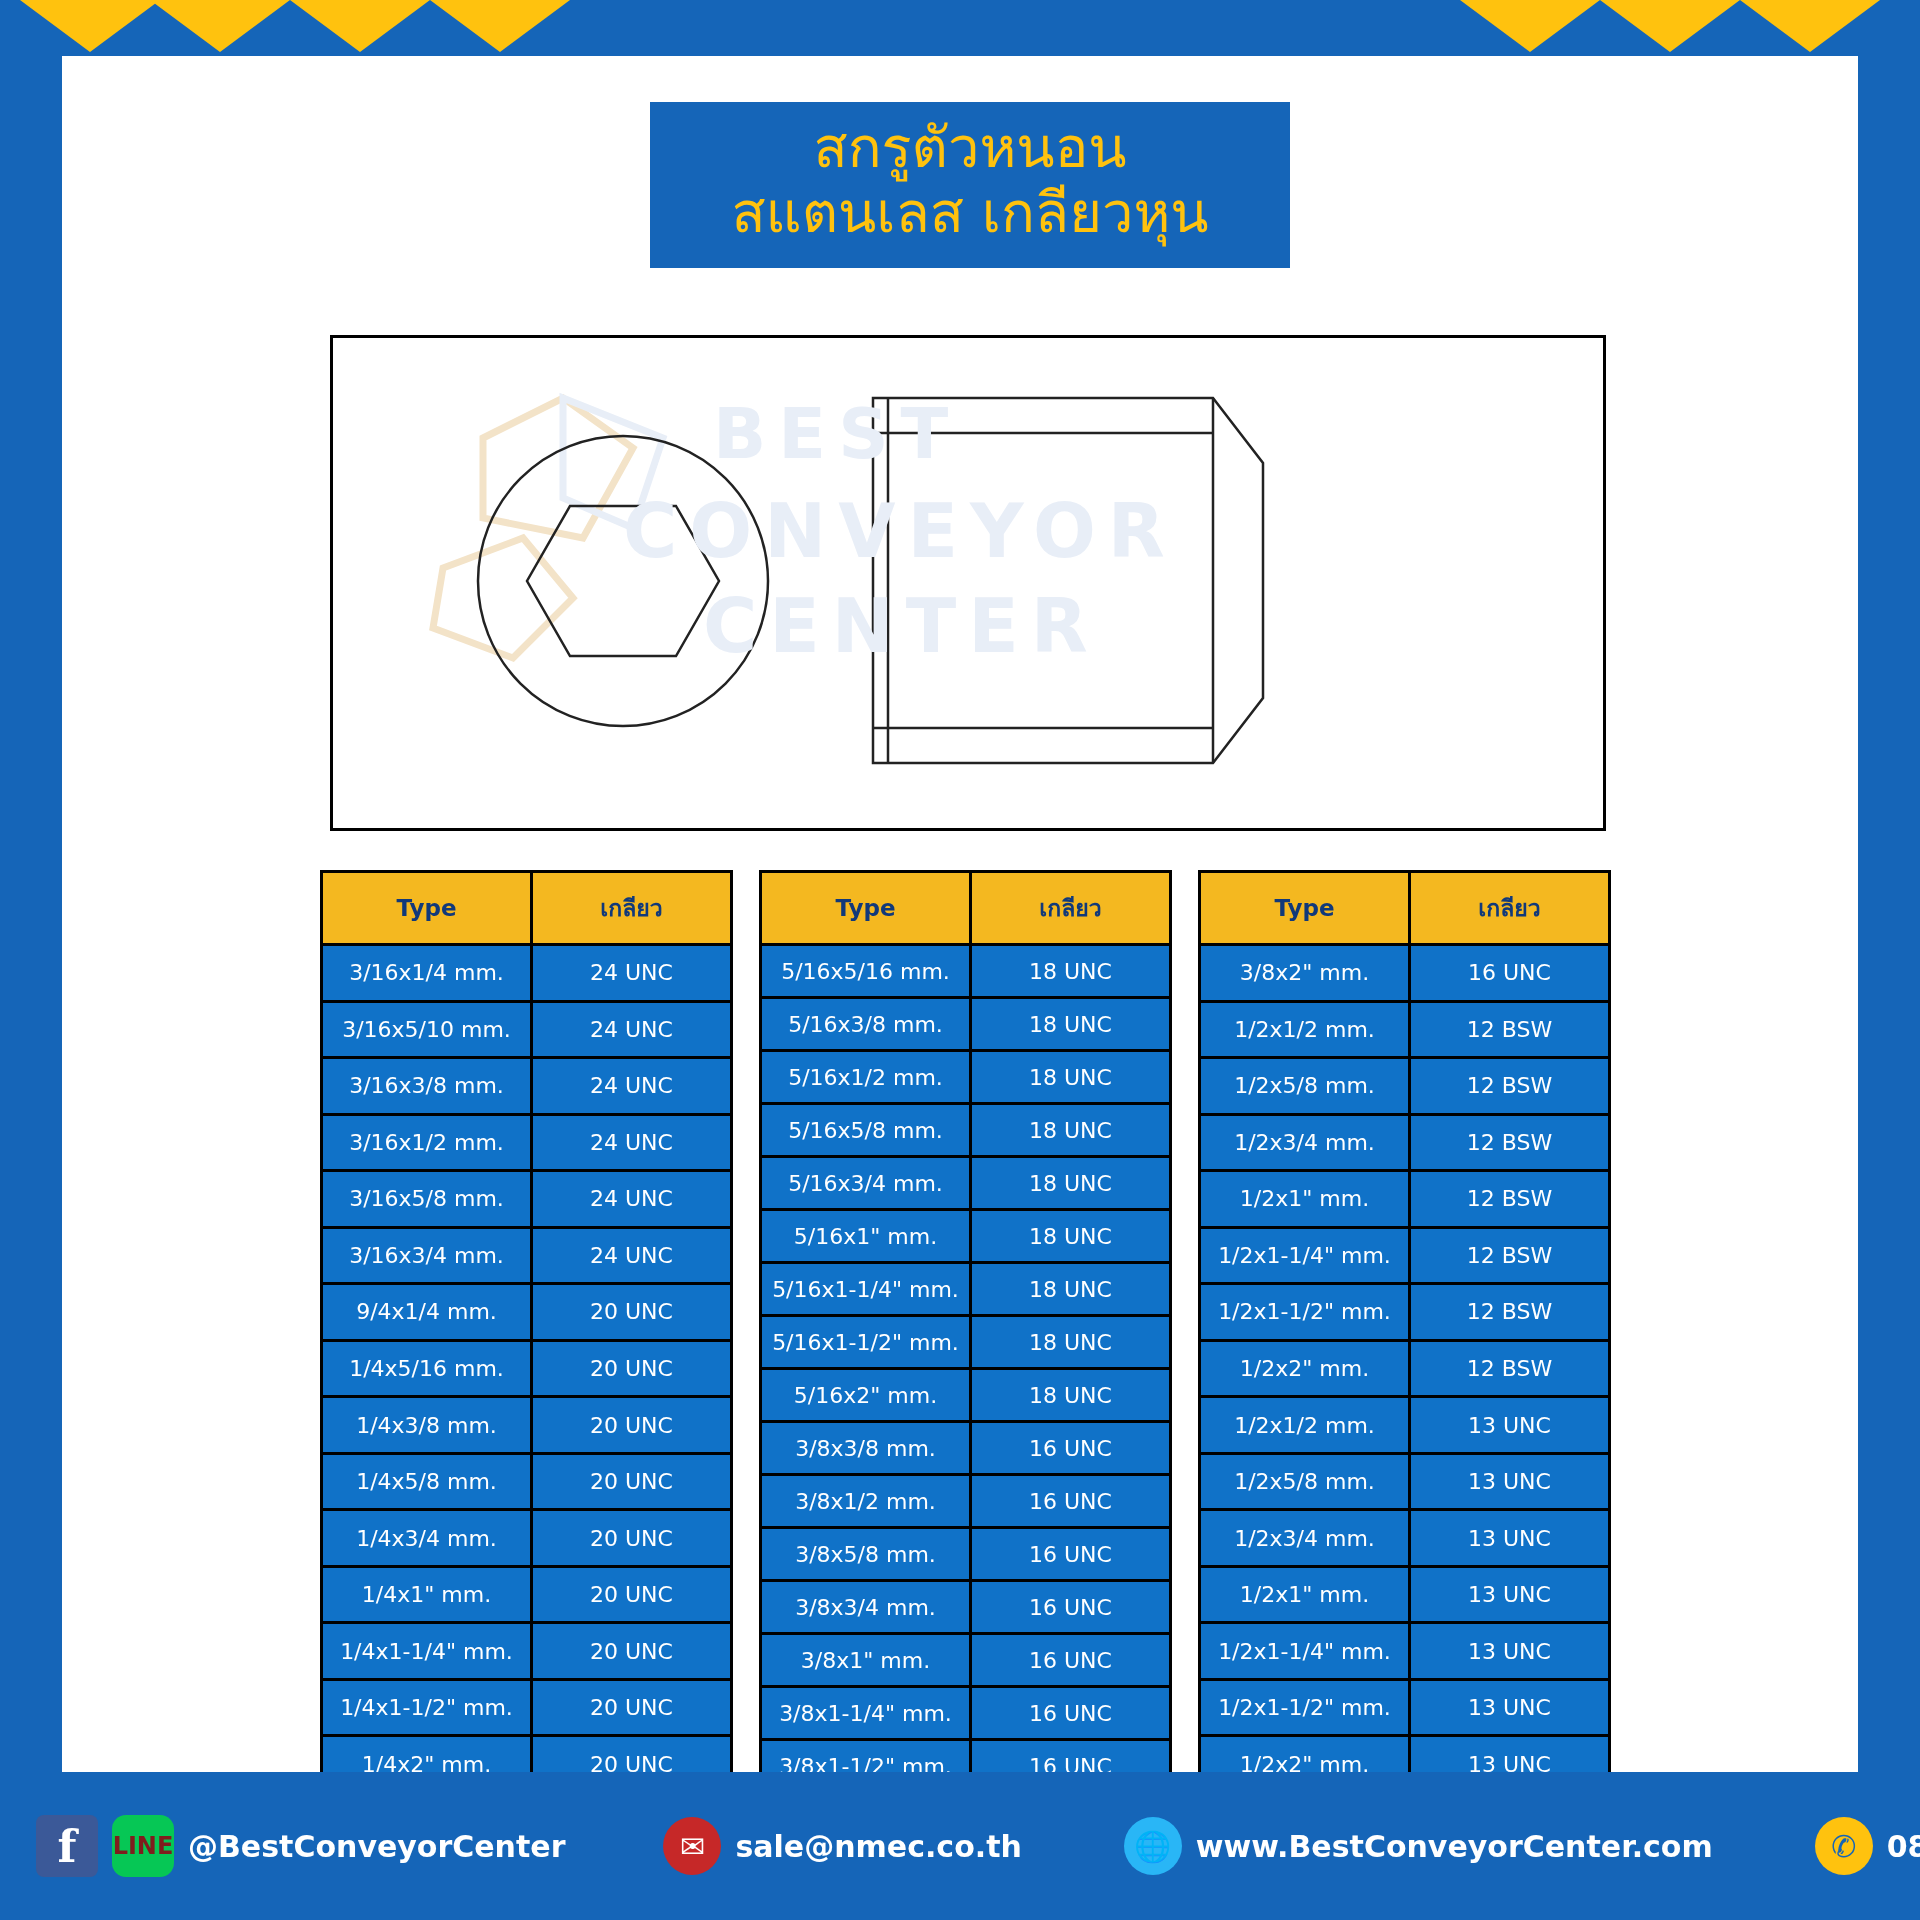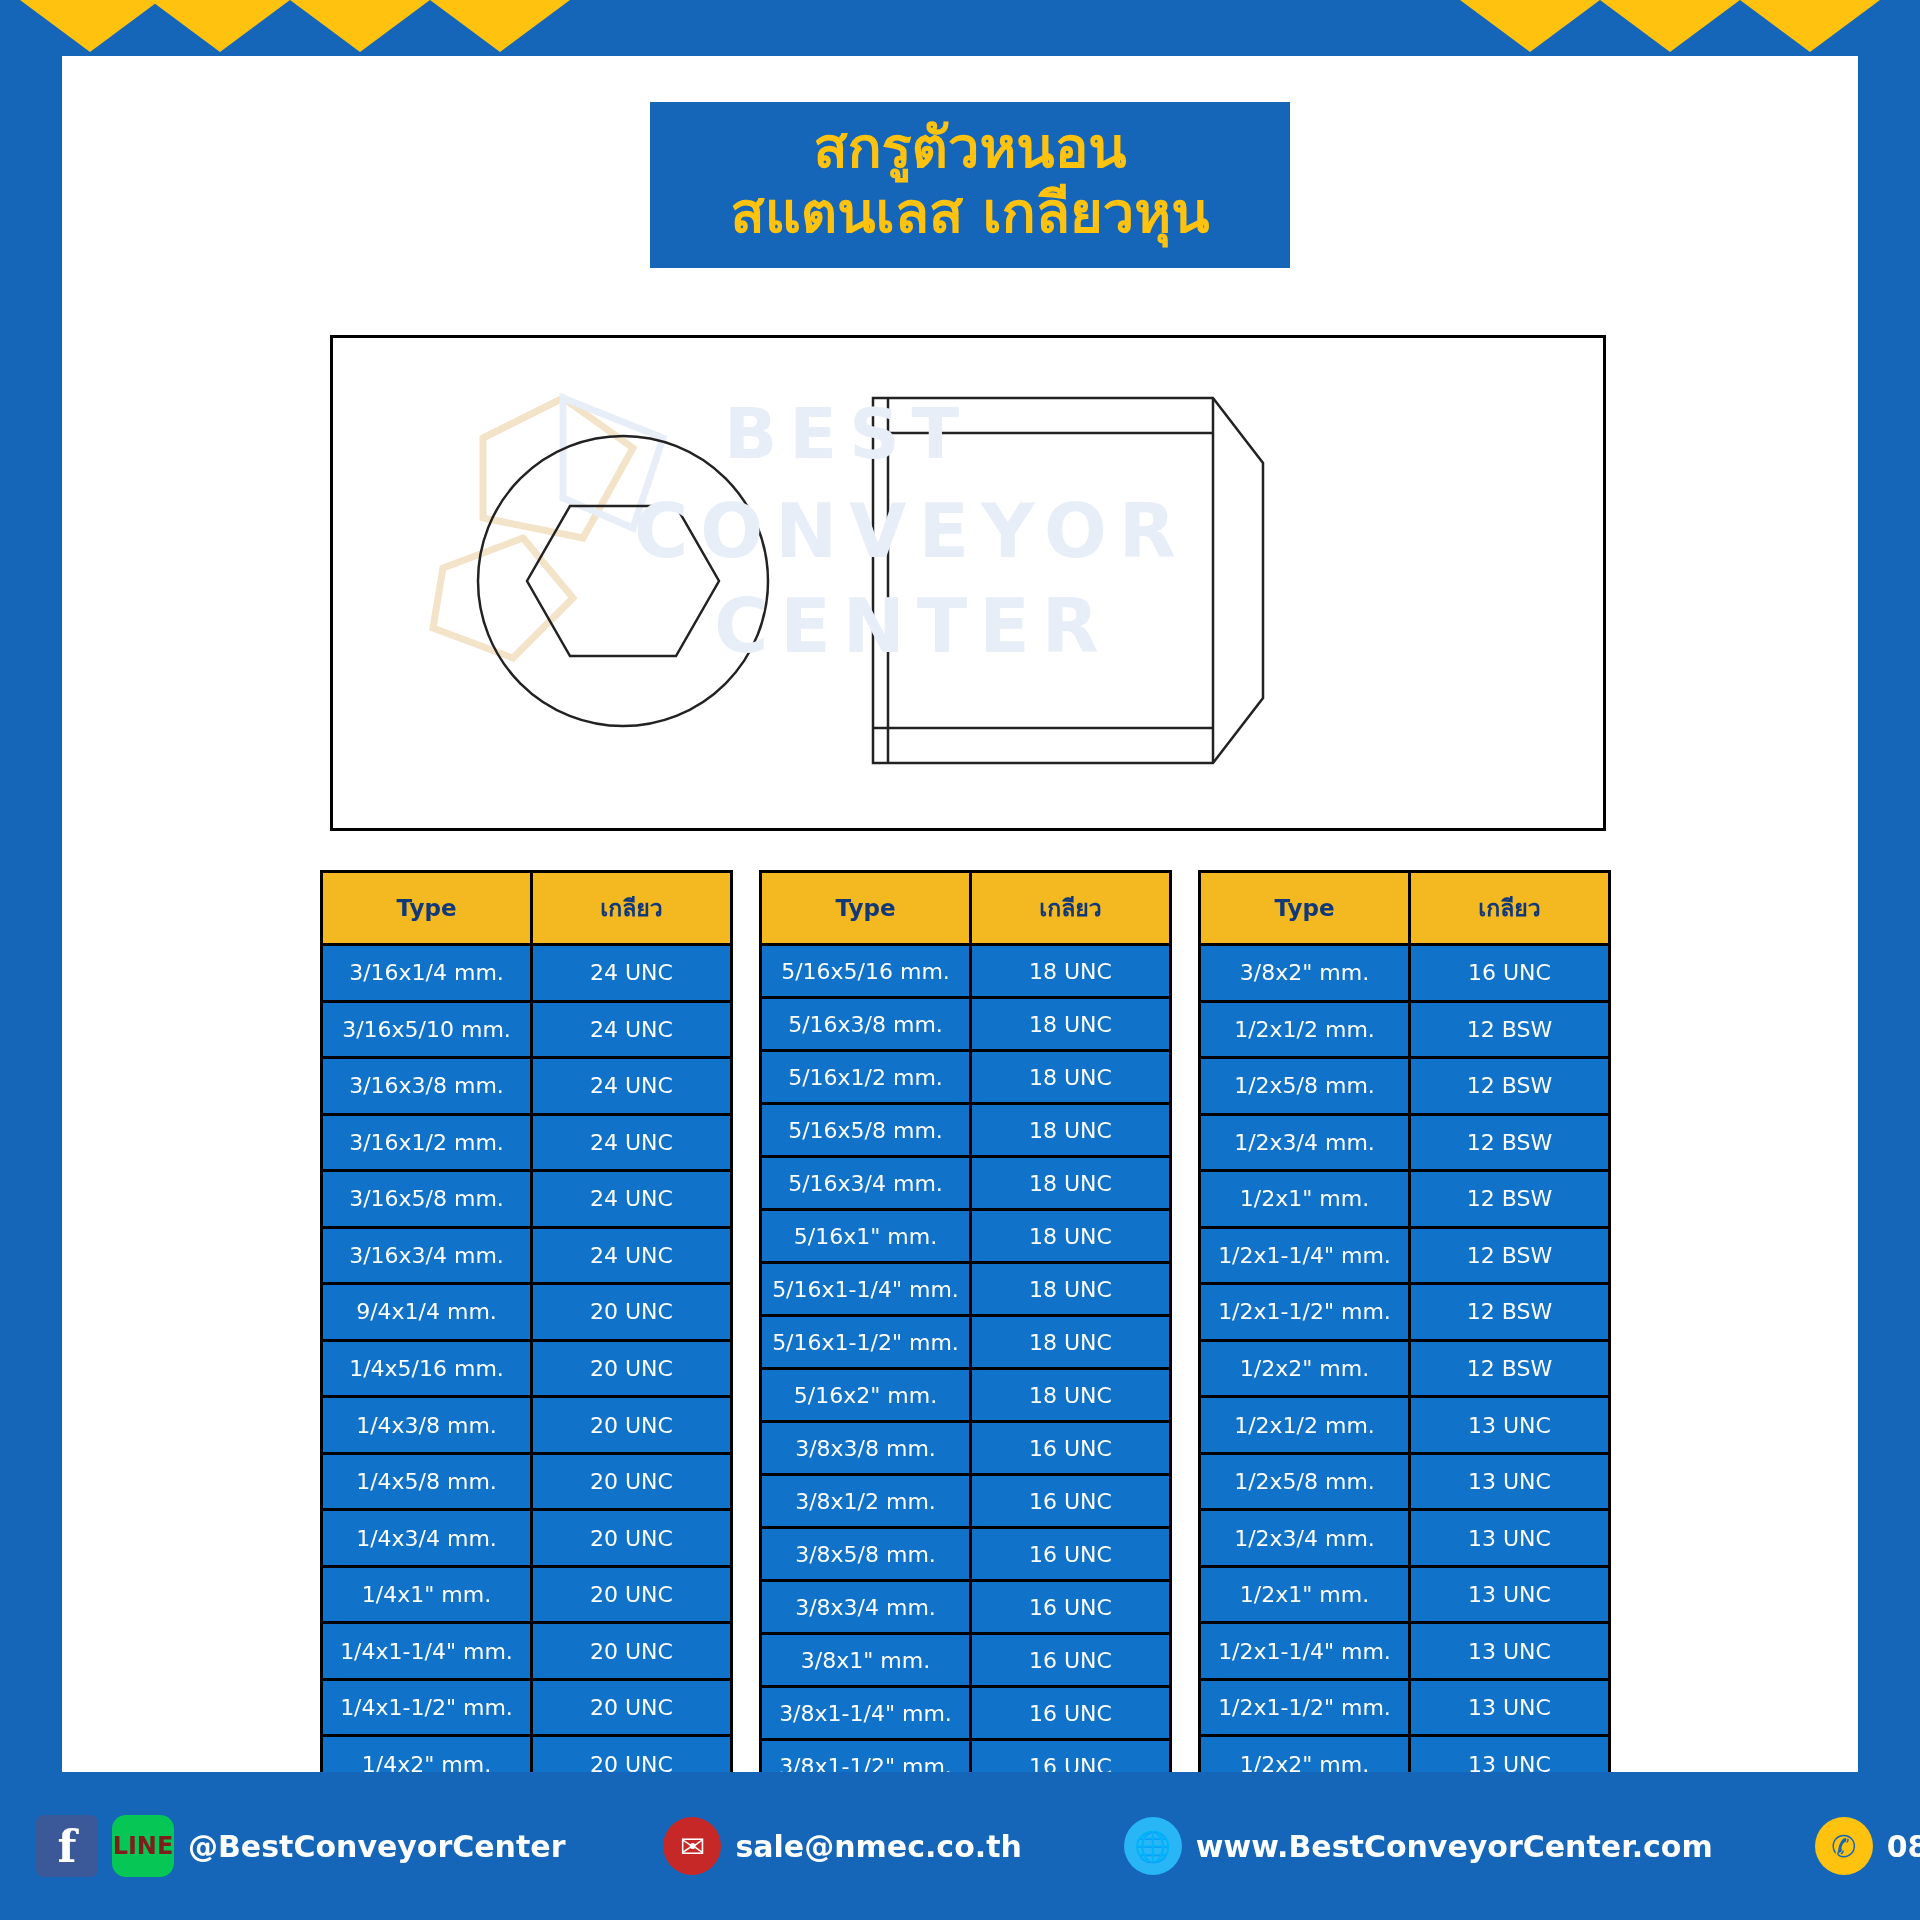--- a/index.html
+++ b/index.html
@@ -50,42 +50,41 @@
     left: 650px;
     top: 102px;
     width: 640px;
     background: #1565b8;
     padding: 14px 0 22px 0;
     text-align: center;
   }
   .title-line {
     color: #ffc20e;
     font-size: 56px;
-    font-weight: bold;
+    font-weight: normal;
     line-height: 1.16;
     font-family: "DejaVu Sans", "Liberation Sans", sans-serif;
   }
 
   
   .drawing-box {
     position: absolute;
     left: 330px;
     top: 335px;
     width: 1270px;
     height: 490px;
     border: 3px solid #000;
     background: #fff;
     overflow: hidden;
   }
   .watermark {
     position: absolute;
     left: 0; top: 0;
     width: 100%; height: 100%;
     pointer-events: none;
-    margin-left: 11px;
   }
   .wm-text {
     position: absolute;
     color: #e8eef7;
     font-weight: bold;
     letter-spacing: 12px;
     font-family: "DejaVu Sans", "Liberation Sans", sans-serif;
   }
   .wm1 { left: 380px; top: 55px;  font-size: 70px; }
   .wm2 { left: 290px; top: 150px; font-size: 74px; }

